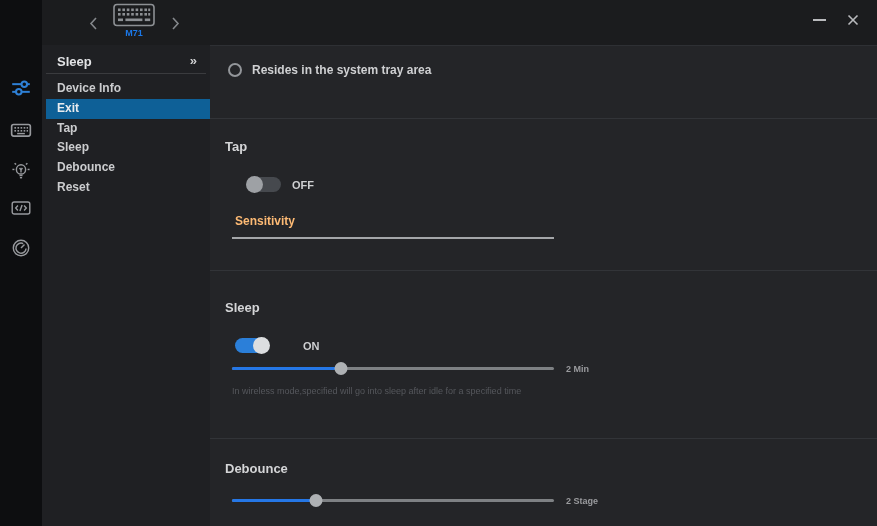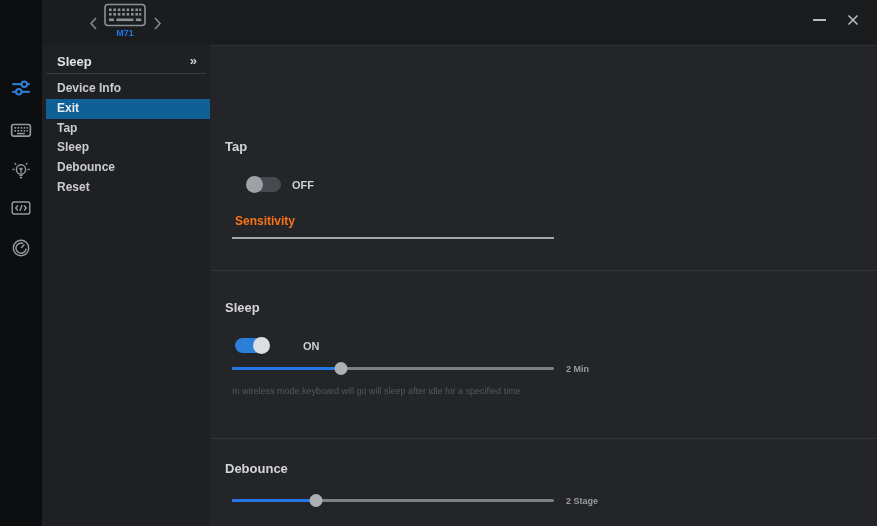--- a/index.html
+++ b/index.html
@@ -2,21 +2,21 @@
 <html><head>
 <meta charset="utf-8">
 <style>
   * { margin:0; padding:0; box-sizing:border-box; }
   html,body { width:877px; height:526px; background:#000; }
   body { font-family:"Liberation Sans", sans-serif; }
   .window { position:relative; width:877px; height:526px; background:#242528; overflow:hidden; }
 
   
   .topbar { position:absolute; top:0; left:0; width:877px; height:45px; background:#1b1c1e; z-index:5; }
-  .device-switcher { position:absolute; left:86px; top:3px; display:flex; align-items:center; gap:4px; }
+  .device-switcher { position:absolute; left:86px; top:3px; display:flex; align-items:center; gap:13px; }
   .chev-btn { width:14px; height:26px; display:flex; align-items:center; justify-content:center; cursor:pointer; margin-top:6px; }
   .device-block { display:flex; flex-direction:column; align-items:center; }
   .device-name { font-size:9px; font-weight:700; color:#1b78e8; margin-top:1px; }
   .win-controls { position:absolute; right:16px; top:0; height:40px; display:flex; align-items:center; gap:18px; }
   .win-btn { width:16px; height:16px; display:flex; align-items:center; justify-content:center; cursor:pointer; }
   .min-bar { width:13px; height:2px; background:#b9babd; }
 
   
   .iconrail { position:absolute; left:0; top:0; width:42px; height:526px; background:#0d0e10; z-index:6; }
   .rail-icon { position:absolute; left:0; width:42px; height:30px; display:flex; align-items:center; justify-content:center; cursor:pointer; }
@@ -48,21 +48,21 @@
 
   .toggle-row { position:absolute; left:25px; display:flex; align-items:center; gap:11px; cursor:pointer; }
   .toggle-track { position:relative; width:34px; height:15px; border-radius:8px; }
   .toggle-track.off { background:#46494e; }
   .toggle-track.on { background:#2b7fd9; }
   .toggle-knob { position:absolute; top:-1px; width:17px; height:17px; border-radius:50%; }
   .toggle-track.off .toggle-knob { left:-1px; background:#9ea1a5; }
   .toggle-track.on .toggle-knob { right:-1px; background:#dcdee0; }
   .toggle-label { font-size:11px; font-weight:700; color:#cfd0d2; }
 
-  .sens-label { position:absolute; left:25px; font-size:12px; font-weight:700; color:#f97316; }
+  .sens-label { position:absolute; left:25px; font-size:12px; font-weight:700; color:#fdba74; }
   .plain-track { position:absolute; left:22px; width:322px; height:2px; background:#a4a6a9; }
 
   .slider-row { position:absolute; left:22px; display:flex; align-items:center; }
   .slider { position:relative; width:322px; height:13px; cursor:pointer; }
   .slider-track { position:absolute; top:5px; left:0; width:322px; height:3px; background:#7e8184; border-radius:2px; }
   .slider-fill { position:absolute; top:5px; left:0; height:3px; background:#2577e6; border-radius:2px; }
   .slider-thumb { position:absolute; top:0; width:13px; height:13px; border-radius:50%; background:#aeb1b4; transform:translateX(-50%); }
   .slider-value { margin-left:12px; font-size:9px; font-weight:700; color:#9a9b9e; white-space:nowrap; }
 
   .note-text { position:absolute; left:22px; font-size:9px; font-weight:400; color:#55575c; }
@@ -202,20 +202,26 @@
       <div class="menu-item active">Exit</div>
       <div class="menu-item">Tap</div>
       <div class="menu-item">Sleep</div>
       <div class="menu-item">Debounce</div>
       <div class="menu-item">Reset</div>
     </div>
   </div>
 
   <div class="main">
 
+    <div class="section sec-divider" id="sec-tray">
+      <div class="radio-row">
+        <div class="radio-circle"></div>
+        <div class="radio-label">Resides in the system tray area</div>
+      </div>
+    </div>
 
     <div class="section sec-divider" id="sec-tap">
       <div class="sec-title" style="top:20px;">Tap</div>
       <div class="toggle-row" style="top:58px;padding-left:12px;">
         <div class="toggle-track off">
             <div class="toggle-knob"></div>
           </div>
         <div class="toggle-label">OFF</div>
       </div>
       <div class="sens-label" style="top:95px;">Sensitivity</div>
@@ -231,21 +237,21 @@
         <div class="toggle-label">ON</div>
       </div>
       <div class="slider-row" style="top:91px;">
         <div class="slider">
           <div class="slider-track"></div>
           <div class="slider-fill" style="width: 34%;"></div>
           <div class="slider-thumb" style="left: 34%;"></div>
         </div>
         <div class="slider-value">2 Min</div>
       </div>
-      <div class="note-text" style="top:115px;">In wireless mode,keyboard will go will sleep after idle for a specified time</div>
+      <div class="note-text" style="top:115px;">In wireless mode,specified will go into sleep after idle for a specified time</div>
     </div>
 
     <div class="section" id="sec-debounce">
       <div class="sec-title" style="top:22px;">Debounce</div>
       <div class="slider-row" style="top:55px;">
         <div class="slider">
           <div class="slider-track"></div>
           <div class="slider-fill" style="width: 26%;"></div>
           <div class="slider-thumb" style="left: 26%;"></div>
         </div>

